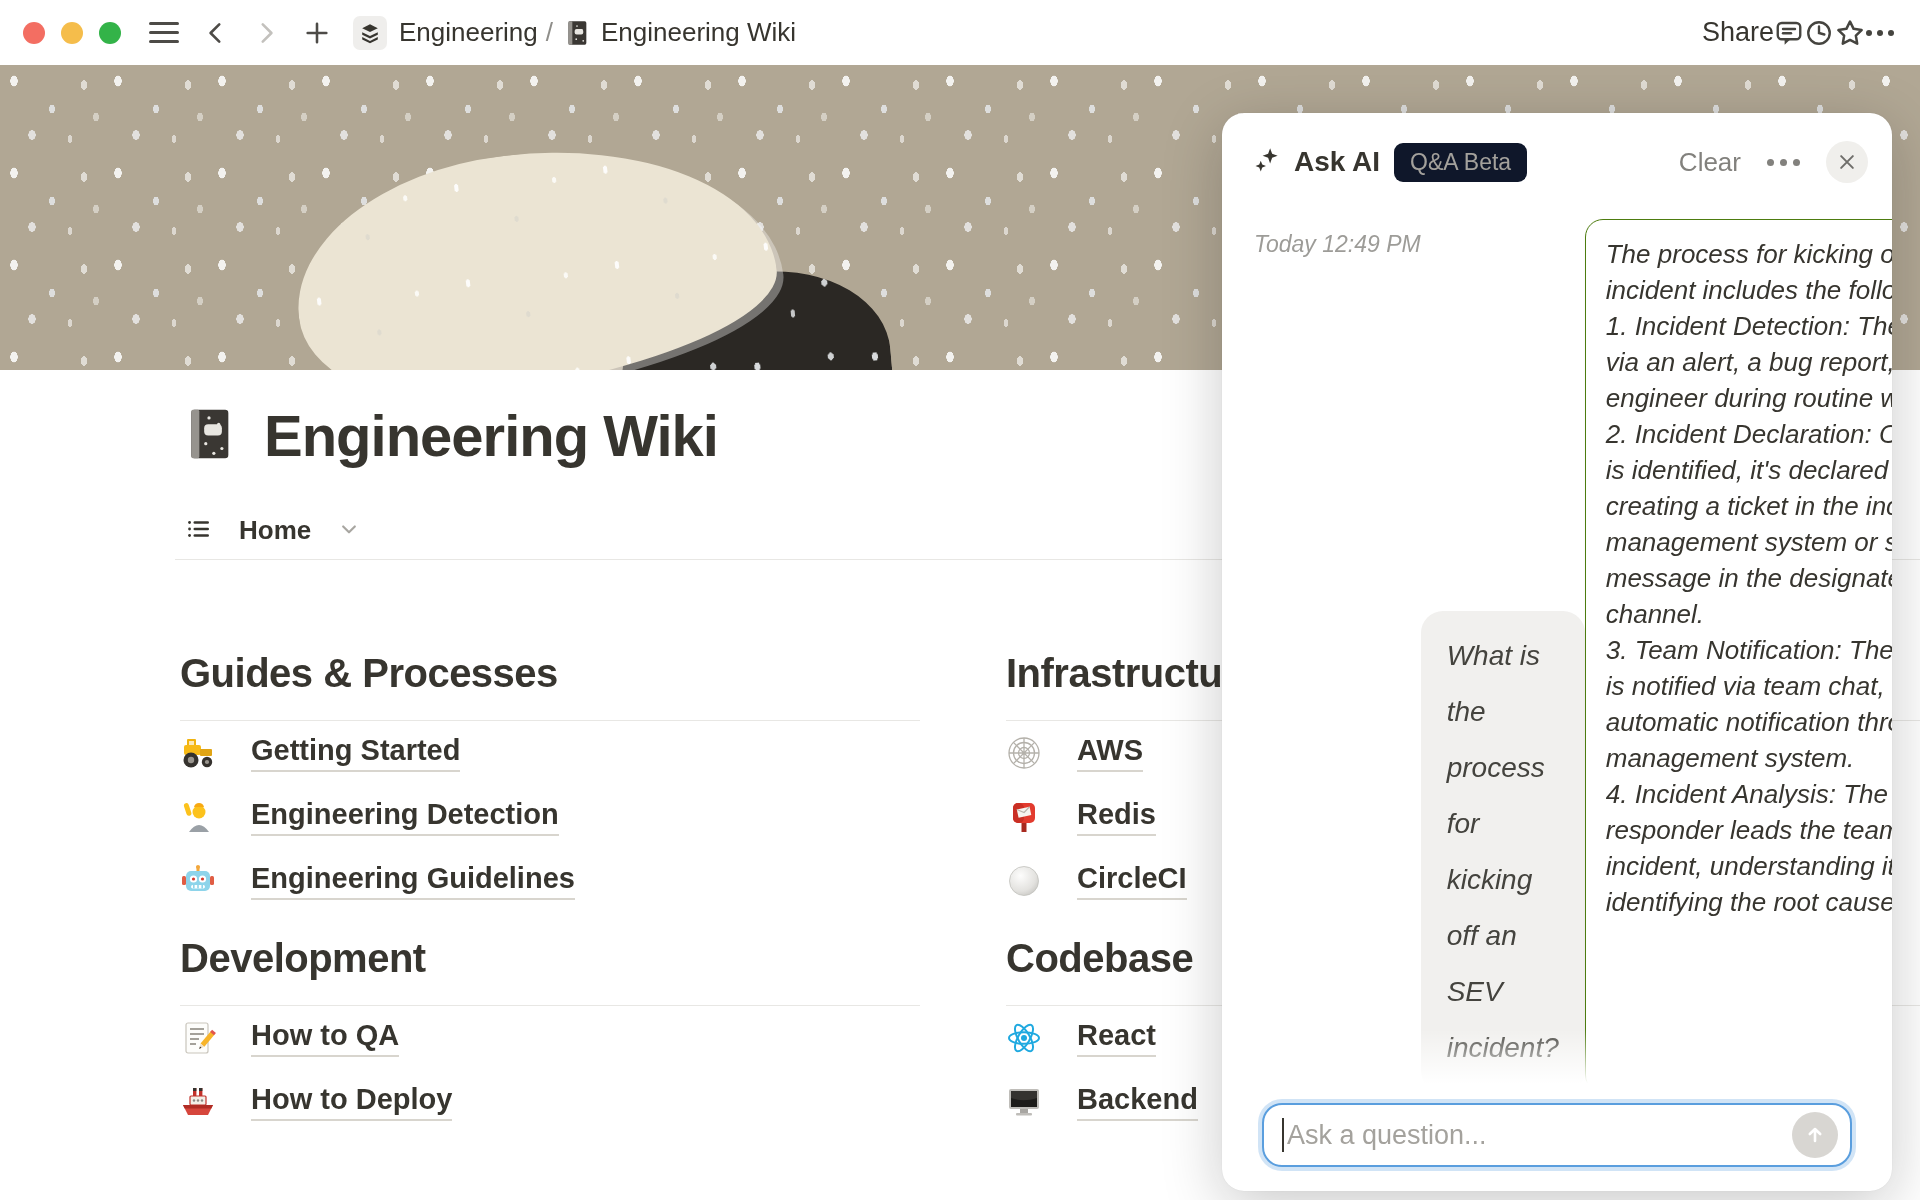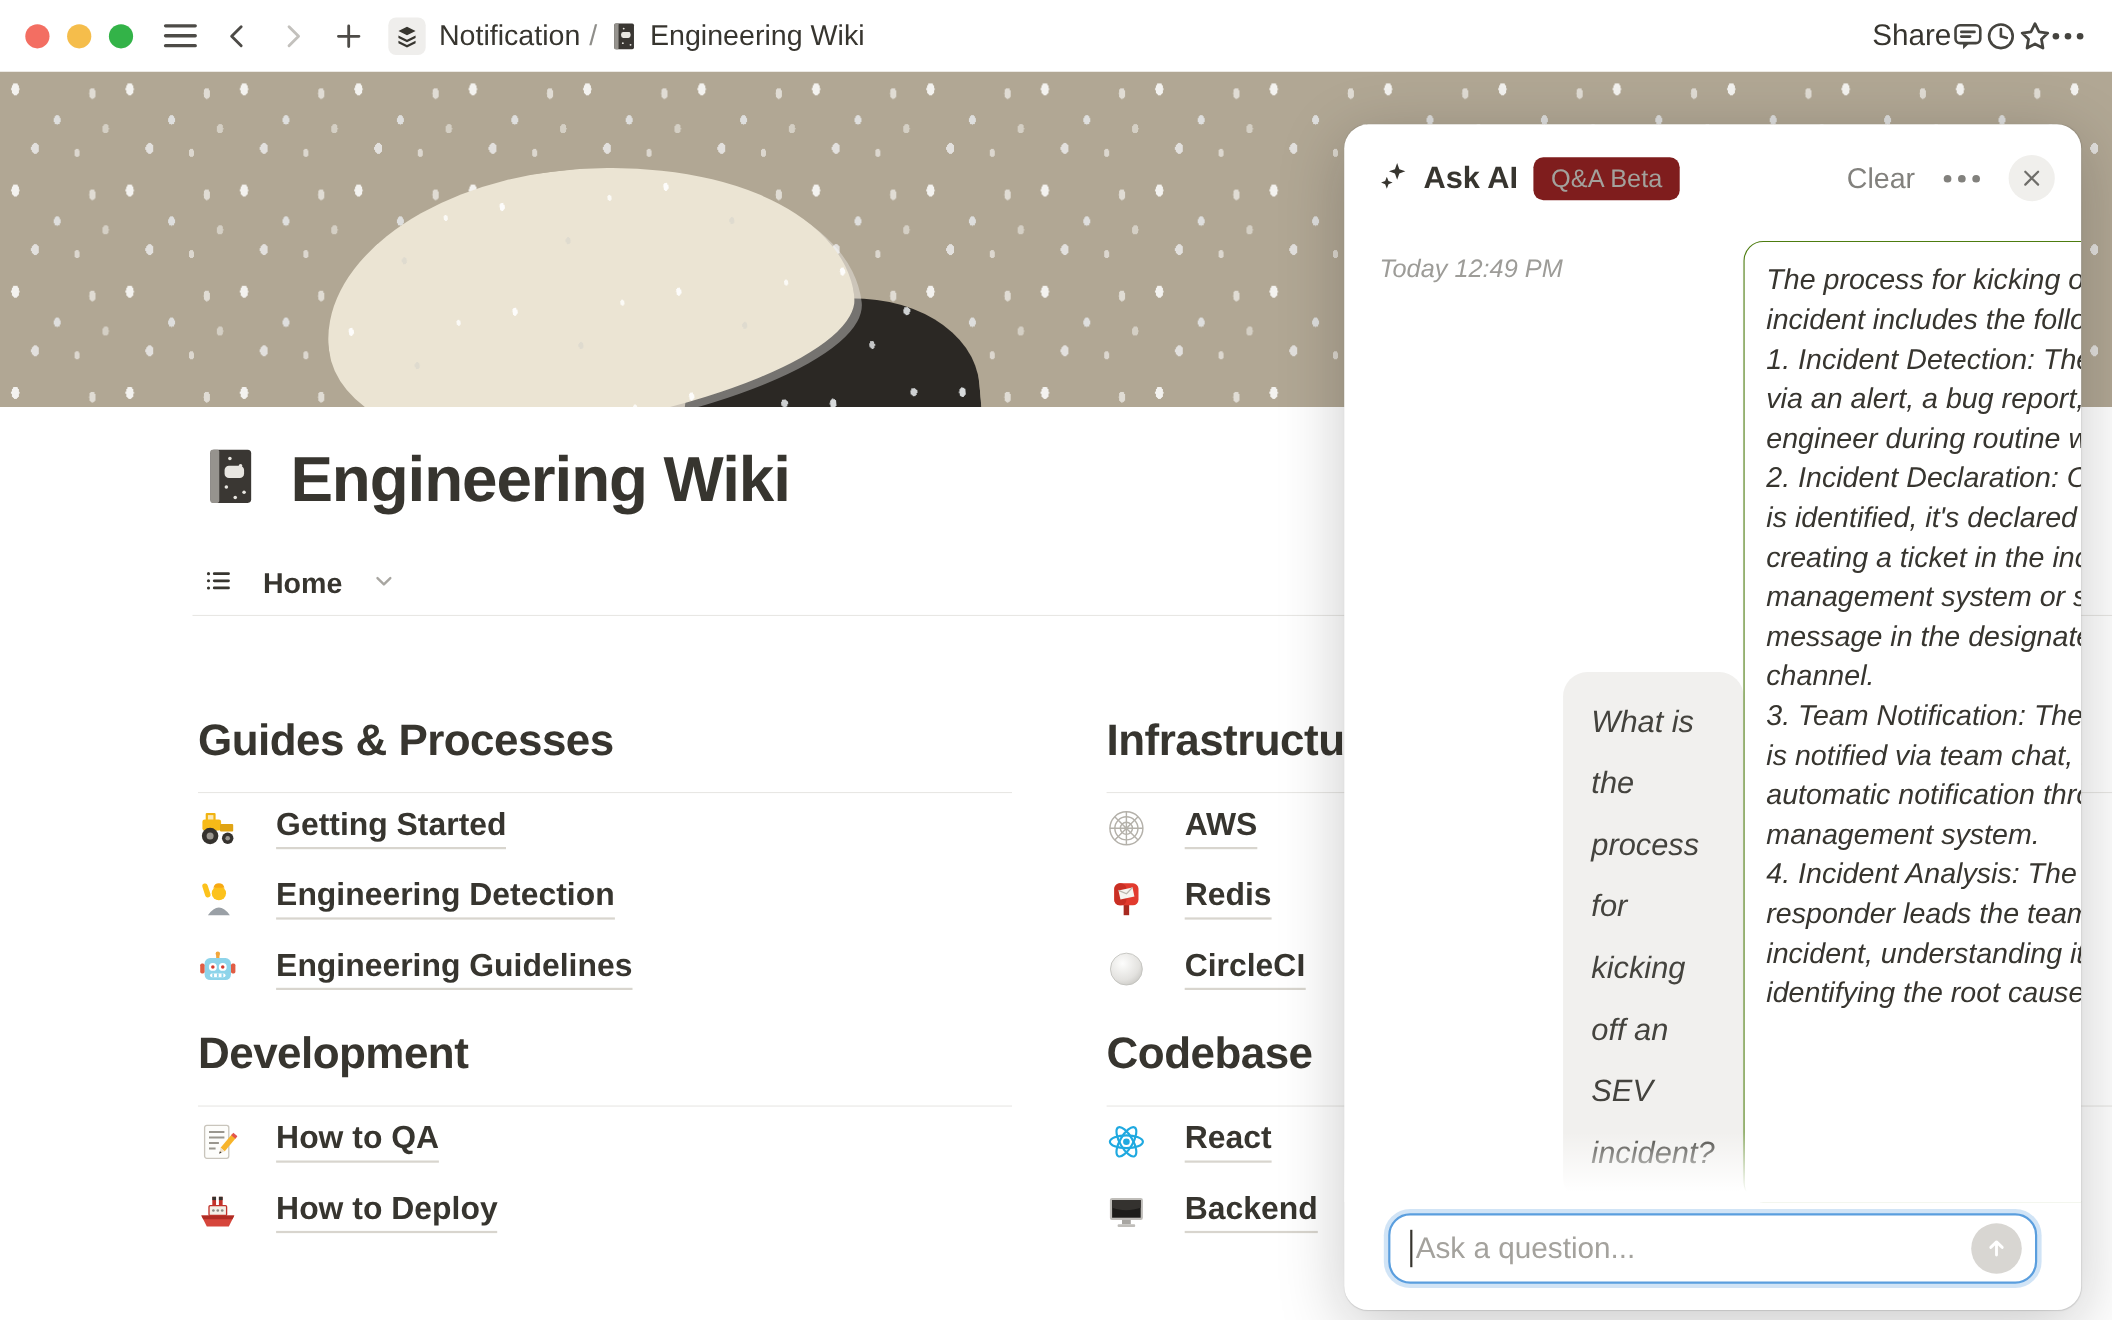--- a/index.html
+++ b/index.html
@@ -96,21 +96,21 @@
   
   .panel {
     position:absolute; left:1222px; top:113px; width:670px; height:1078px;
     background:#fff; border-radius:22px; z-index:40;
     box-shadow:0 14px 60px rgba(15,15,15,.22), 0 0 1px rgba(0,0,0,.12);
     display:flex; flex-direction:column; overflow:hidden;
   }
   .p-header { display:flex; align-items:center; padding:28px 24px 12px 30px; flex:none; }
   .p-title { font-size:28px; font-weight:bold; margin-left:12px;text-align:right; }
   .p-badge {
-    margin-left:14px; font-size:23px; color:#a3a19c; background:#7f1d1d;
+    margin-left:14px; font-size:23px; color:#a3a19c; background:#0f172a;
     padding:6px 16px; border-radius:9px; white-space:nowrap;
   }
   .p-clear { margin-left:auto; font-size:26px; color:#82817d; cursor:pointer; }
   .p-dots { display:flex; gap:6px; margin:0 26px; cursor:pointer; }
   .p-dots i { width:7px; height:7px; border-radius:50%; background:#82817d; }
   .p-close {
     width:42px; height:42px; border-radius:50%; background:#f0efec;
     display:flex; align-items:center; justify-content:center; cursor:pointer; flex:none;
   }
 
@@ -181,21 +181,21 @@
 
   <span class="chip">
     <svg width="22" height="22" viewBox="0 0 24 24" fill="#37352f">
         <path d="M12 2.5l8.5 4.2L12 10.9 3.5 6.7z"></path>
         <path d="M3.5 11.2L12 15.4l8.5-4.2v2.6L12 18 3.5 13.8z"></path>
         <path d="M3.5 16.4L12 20.6l8.5-4.2v2.6L12 23.2 3.5 19z"></path>
       </svg>
   </span>
 
   <span class="crumbs">
-    <span class="crumb">Notification</span>
+    <span class="crumb">Engineering</span>
     <span class="crumb-sep">/</span>
     <span class="crumb-icon">
       <svg width="28" height="28" viewBox="0 0 36 36">
           <rect x="7" y="3" width="23" height="30" rx="2" fill="#3a3733"></rect>
           <rect x="7" y="3" width="5" height="30" rx="1" fill="#96938e"></rect>
           <circle cx="18" cy="9" r="1.1" fill="#e8e6e1"></circle>
           <circle cx="24" cy="14" r="1.1" fill="#e8e6e1"></circle>
           <circle cx="17" cy="26" r="1.1" fill="#e8e6e1"></circle>
           <circle cx="26" cy="28" r="1.1" fill="#e8e6e1"></circle>
           <rect x="15" y="13" width="11" height="7" rx="2.5" fill="#e8e6e1"></rect>

